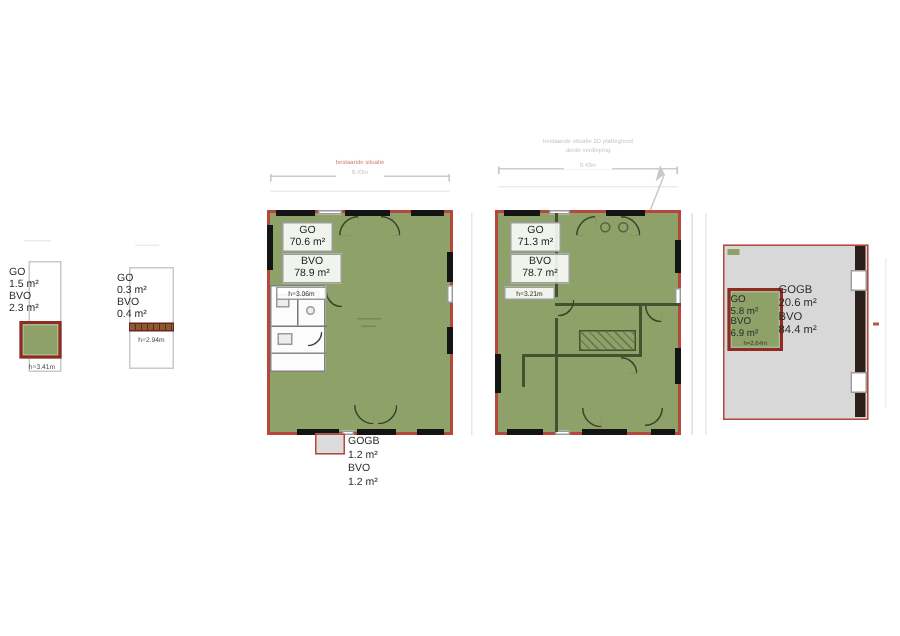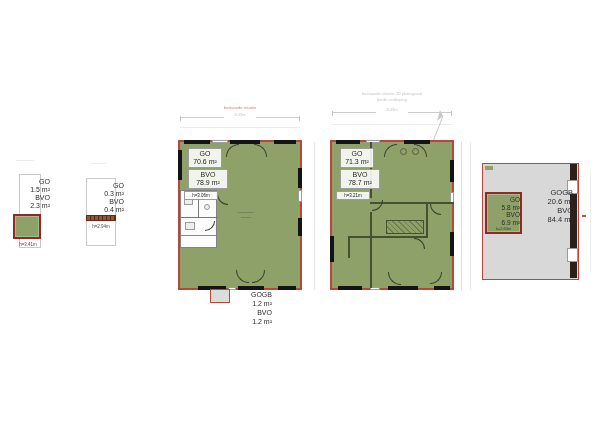--- a/index.html
+++ b/index.html
@@ -1,21 +1,21 @@
 <!DOCTYPE html>
 <html><head>
 <meta charset="utf-8">
 <style>
   * { box-sizing: border-box; margin: 0; padding: 0; }
   body { background: #fff; }
   .stage { position: relative; width: 600px; height: 424px; background: #fff;
            font-family: "Liberation Sans", sans-serif; overflow: hidden; }
   .abs  { position: absolute; }
   .blk  { display: block; }
-  .lblcol { text-align: right; font-size: 7px; line-height: 8px; color: #2b2b2b; }
+  .lblcol { text-align: left; font-size: 7px; line-height: 8px; color: #2b2b2b; }
   .small  { font-size: 4.5px; line-height: 5px; color: #4a4a4a; text-align: center; }
   .fine   { font-size: 4px; line-height: 4.5px; color: #c6c6c6; text-align: center; white-space: nowrap; }
   .fine-red { color: #cf8277; }
   .strip  { background: #fff; border: 1px solid #c9c9c9; }
   .gobox  { background: #8da169; border: 2px solid #8f2b22;
             box-shadow: inset 0 0 0 1px rgba(255,255,255,0.25); }
   .plan   { background: #8da169; border: 2px solid #b5473c; }
   .chip   { position: absolute; background: rgba(255,255,255,0.88); border: 1px solid #9c9c9c;
             text-align: center; font-size: 7px; line-height: 8px; color: #1f1f1f; padding: 1px 2px; }
   .chip-s { font-size: 4.5px; line-height: 5px; padding: 1px; }

